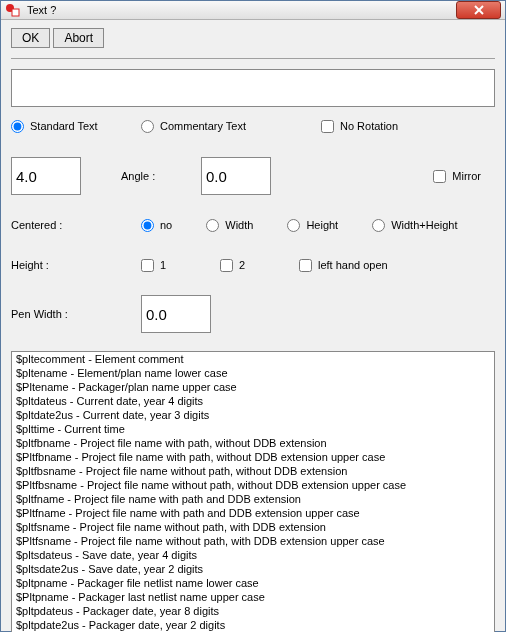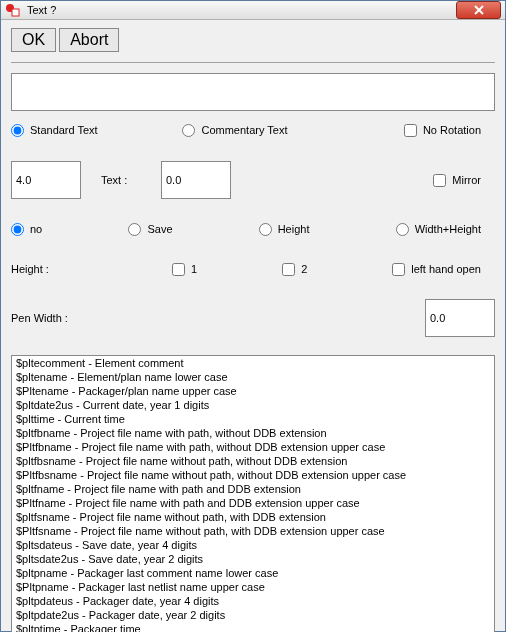--- a/index.html
+++ b/index.html
@@ -49,47 +49,46 @@
 .content {
   padding: 8px 10px;
   flex: 1;
   display: flex;
   flex-direction: column;
 }
 .btnrow { margin-bottom: 10px; }
 .btn {
   padding: 2px 10px;
   font-family: inherit;
-  font-size: 16px;
+  font-size: 12px;
   background: #e8e8e8;
   border: 1px solid #888;
   cursor: pointer;
 }
 .hr {
   border: none;
   border-top: 1px solid #a0a0a0;
   margin: 0 0 10px 0;
 }
 .textfield {
   width: 100%;
   height: 20px;
   border: 1px solid #888;
   background: #fff;
   padding: 18px 4px;
   font-family: inherit;
-  font-size: 11px;
+  font-size: 15px;
 }
 .textfield.narrow { width: 70px; }
 .row {
   display: flex;
   align-items: center;
   margin: 10px 0;
-  gap: 0;
+  gap: 20px;
   min-height: 20px;
-  justify-content: space-between;
 }
 .lbl { width: 110px; }
 .lbl2 { width: 60px; margin-left: 20px; }
 .radio, .check {
   display: inline-flex;
   align-items: center;
   gap: 4px;
   margin-right: 14px;
   cursor: pointer;
 }
@@ -197,37 +196,38 @@
       <span>
         <label class="check">
           <input type="checkbox" style="">
           <span>No Rotation</span>
         </label>
       </span>
     </div>
 
     <div class="row">
       <input class="textfield narrow" value="4.0" style="">
-      <span class="lbl2">Text :</span>
+      <span class="lbl2">Angle :</span>
       <input class="textfield narrow" value="0.0" style="">
       <span style="flex:1"></span>
       <label class="check">
         <input type="checkbox" style="">
         <span>Mirror</span>
       </label>
     </div>
 
     <div class="row">
+      <span class="lbl">Centered :</span>
       <label class="radio">
         <input type="radio" name="cent" checked="" style="">
         <span>no</span>
       </label>
       <label class="radio">
         <input type="radio" name="cent" style="">
-        <span>Save</span>
+        <span>Width</span>
       </label>
       <label class="radio">
         <input type="radio" name="cent" style="">
         <span>Height</span>
       </label>
       <label class="radio">
         <input type="radio" name="cent" style="">
         <span>Width+Height</span>
       </label>
     </div>
@@ -250,35 +250,36 @@
 
     <div class="row">
       <span class="lbl">Pen Width :</span>
       <input class="textfield narrow" value="0.0" style="">
     </div>
 
     <div class="listbox" id="listbox">
         <div>$pltecomment - Element comment</div>
         <div>$pltename - Element/plan name lower case</div>
         <div>$Pltename - Packager/plan name upper case</div>
-        <div>$pltdate2us - Current date, year 1 digits</div>
+        <div>$pltdateus - Current date, year 4 digits</div>
+        <div>$pltdate2us - Current date, year 3 digits</div>
         <div>$plttime - Current time</div>
         <div>$pltfbname - Project file name with path, without DDB extension</div>
         <div>$Pltfbname - Project file name with path, without DDB extension upper case</div>
         <div>$pltfbsname - Project file name without path, without DDB extension</div>
         <div>$Pltfbsname - Project file name without path, without DDB extension upper case</div>
         <div>$pltfname - Project file name with path and DDB extension</div>
         <div>$Pltfname - Project file name with path and DDB extension upper case</div>
         <div>$pltfsname - Project file name without path, with DDB extension</div>
         <div>$Pltfsname - Project file name without path, with DDB extension upper case</div>
         <div>$pltsdateus - Save date, year 4 digits</div>
         <div>$pltsdate2us - Save date, year 2 digits</div>
-        <div>$pltpname - Packager last comment name lower case</div>
+        <div>$pltpname - Packager file netlist name lower case</div>
         <div>$Pltpname - Packager last netlist name upper case</div>
-        <div>$pltpdateus - Packager date, year 4 digits</div>
+        <div>$pltpdateus - Packager date, year 8 digits</div>
         <div>$pltpdate2us - Packager date, year 2 digits</div>
         <div>$pltptime - Packager time</div>
       </div>
     <div class="hbar-container">
       <div class="hbar-btn">◄</div>
       <div class="hbar-track">
         <div class="hbar-thumb"></div>
       </div>
       <div class="hbar-btn">►</div>
     </div>

